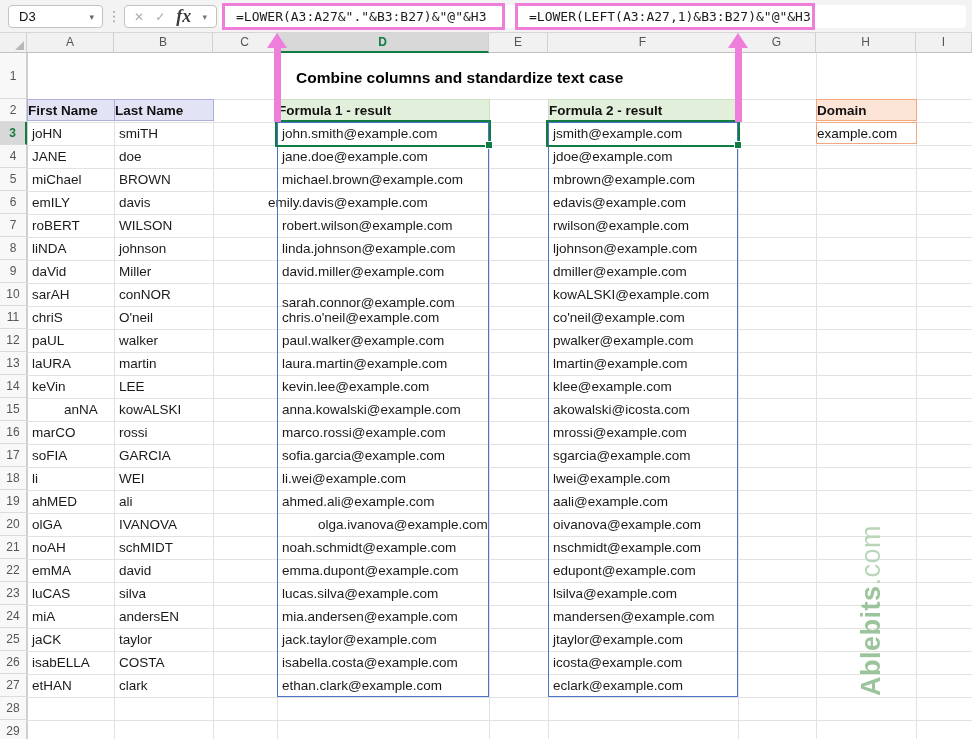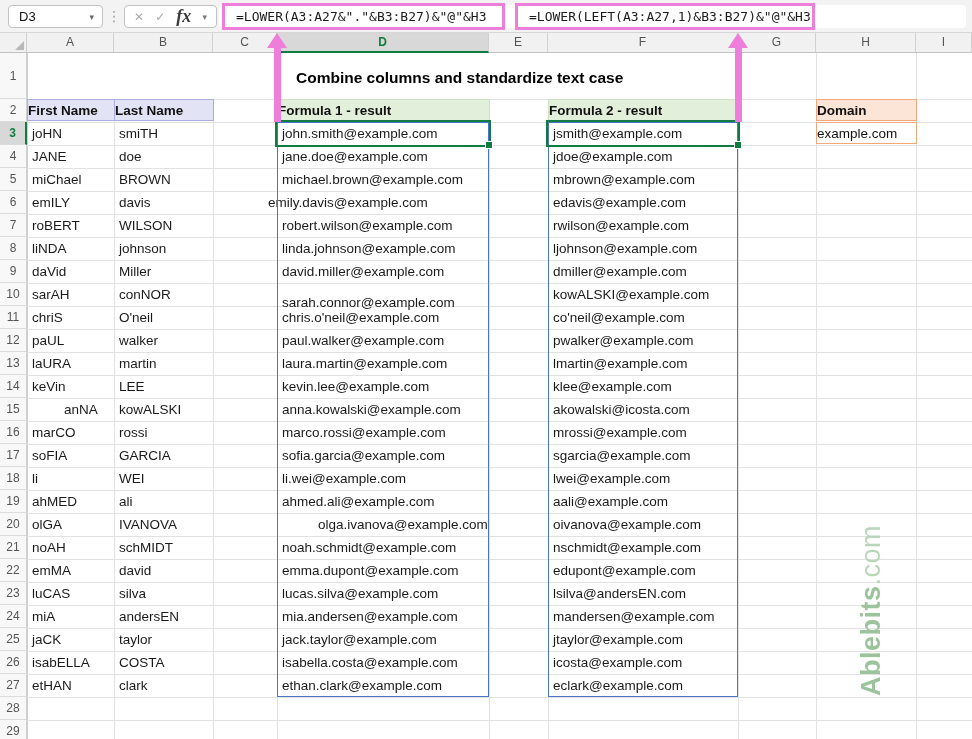--- a/index.html
+++ b/index.html
@@ -288,21 +288,21 @@
     <div class="cell" style="left: 115px; top: 503px; width: 97px;">schMIDT</div>
     <div class="cell" style="left: 278px; top: 503px; width: 209px;">noah.schmidt@example.com</div>
     <div class="cell" style="left: 549px; top: 503px; width: 187px;">nschmidt@example.com</div>
     <div class="cell" style="left: 28px; top: 526px; width: 85px;">emMA</div>
     <div class="cell" style="left: 115px; top: 526px; width: 97px;">david</div>
     <div class="cell" style="left: 278px; top: 526px; width: 209px;">emma.dupont@example.com</div>
     <div class="cell" style="left: 549px; top: 526px; width: 187px;">edupont@example.com</div>
     <div class="cell" style="left: 28px; top: 549px; width: 85px;">luCAS</div>
     <div class="cell" style="left: 115px; top: 549px; width: 97px;">silva</div>
     <div class="cell" style="left: 278px; top: 549px; width: 209px;">lucas.silva@example.com</div>
-    <div class="cell" style="left: 549px; top: 549px; width: 187px;">lsilva@andersEN.com</div>
+    <div class="cell" style="left: 549px; top: 549px; width: 187px;">lsilva@example.com</div>
     <div class="cell" style="left: 28px; top: 572px; width: 85px;">miA</div>
     <div class="cell" style="left: 115px; top: 572px; width: 97px;">andersEN</div>
     <div class="cell" style="left: 278px; top: 572px; width: 209px;">mia.andersen@example.com</div>
     <div class="cell" style="left: 549px; top: 572px; width: 187px;">mandersen@example.com</div>
     <div class="cell" style="left: 28px; top: 595px; width: 85px;">jaCK</div>
     <div class="cell" style="left: 115px; top: 595px; width: 97px;">taylor</div>
     <div class="cell" style="left: 278px; top: 595px; width: 209px;">jack.taylor@example.com</div>
     <div class="cell" style="left: 549px; top: 595px; width: 187px;">jtaylor@example.com</div>
     <div class="cell" style="left: 28px; top: 618px; width: 85px;">isabELLA</div>
     <div class="cell" style="left: 115px; top: 618px; width: 97px;">COSTA</div>

